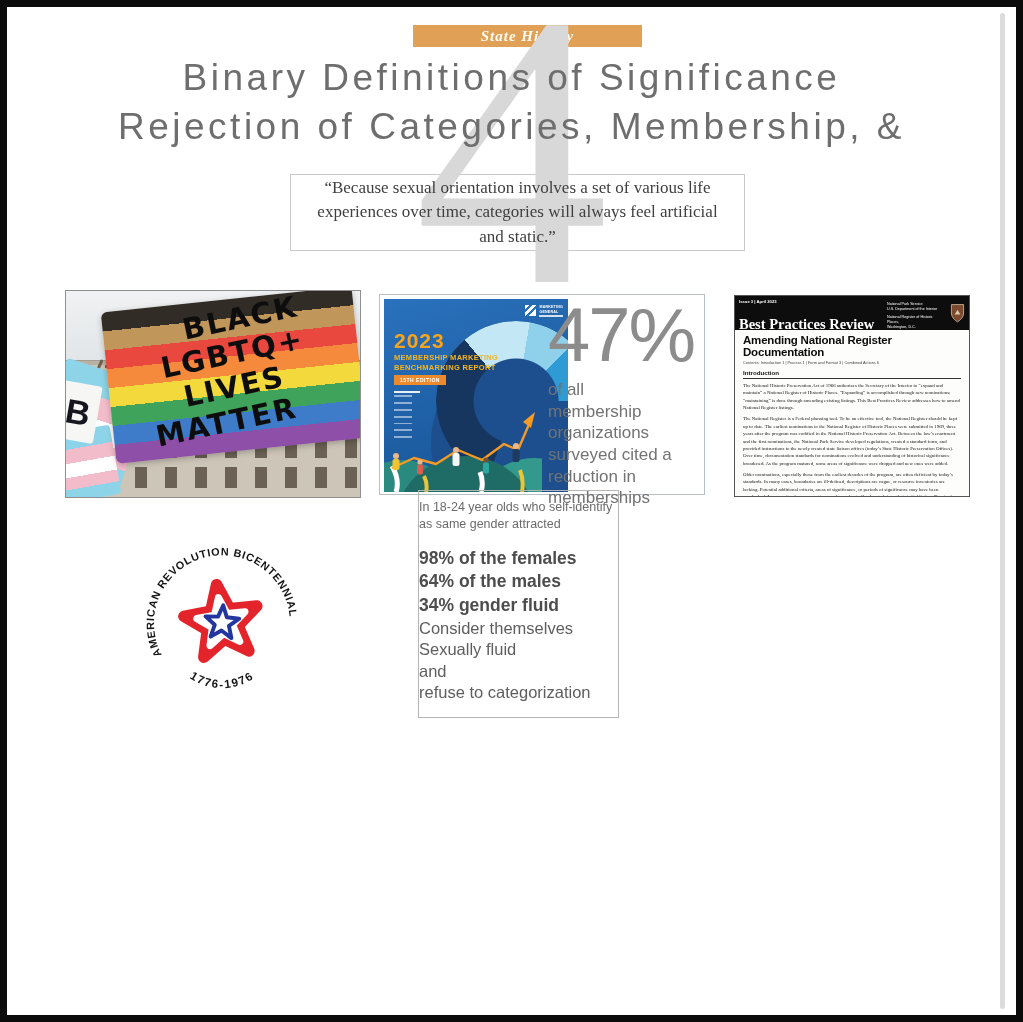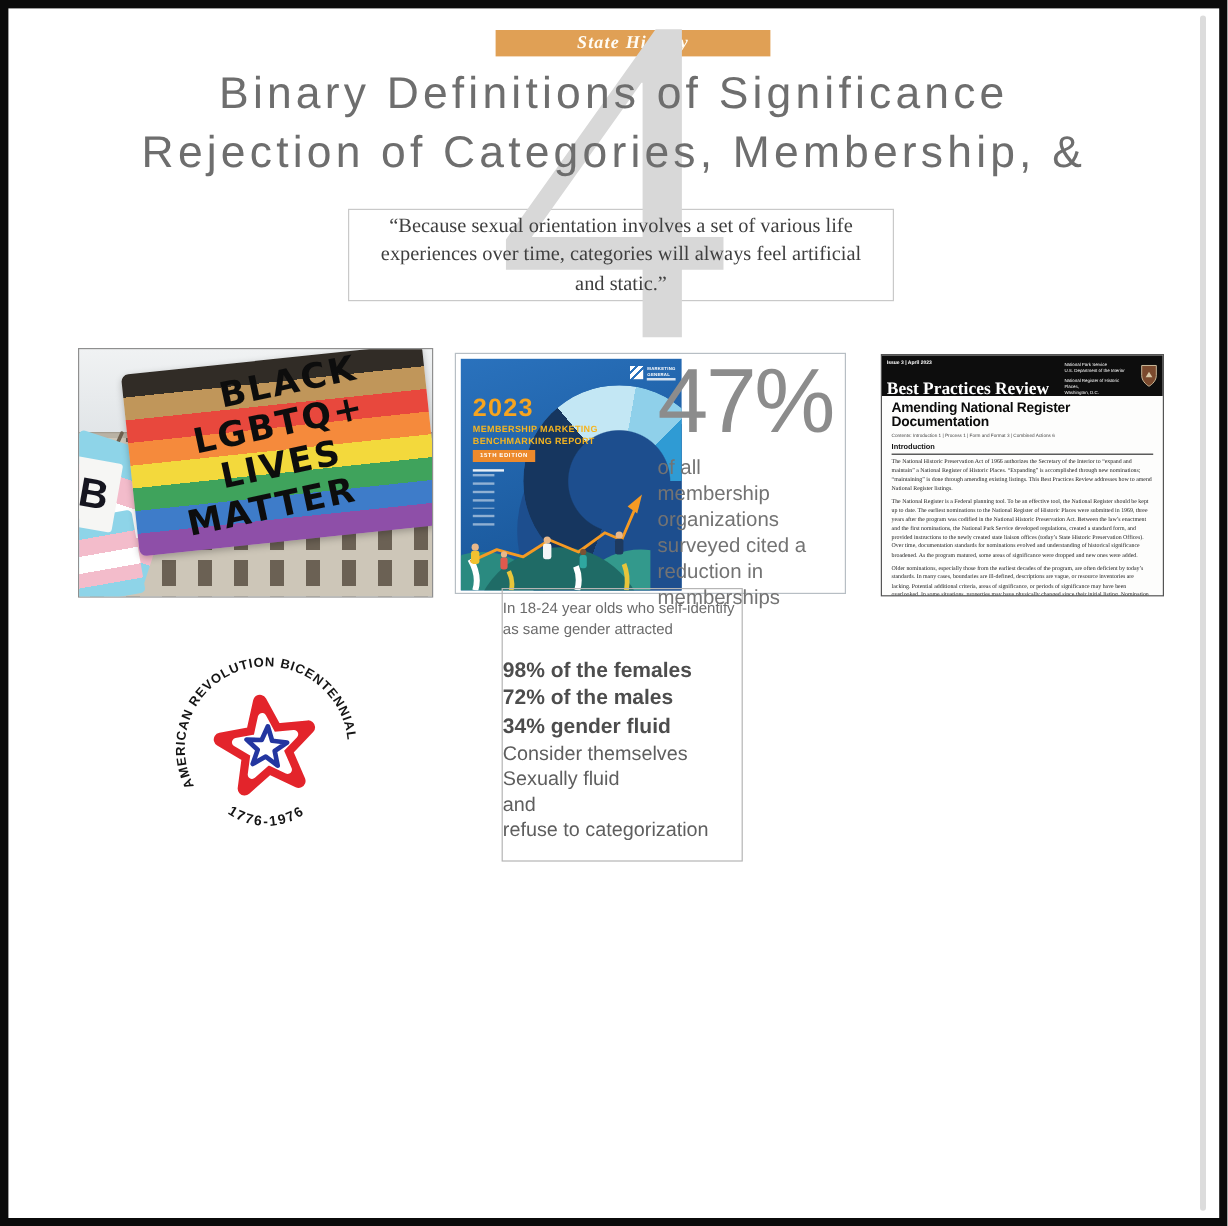--- a/index.html
+++ b/index.html
@@ -266,21 +266,21 @@
       <path d="M110,45 L122.3,78 L157.6,79.6 L130,101.5 L139.4,135.5 L110,116 L80.6,135.5 L90,101.5 L62.4,79.6 L97.7,78 Z" transform="translate(110,95) scale(0.66) translate(-110,-95)" fill="none" stroke="#ffffff" stroke-width="14" stroke-linejoin="round"></path>
       <path d="M110,45 L122.3,78 L157.6,79.6 L130,101.5 L139.4,135.5 L110,116 L80.6,135.5 L90,101.5 L62.4,79.6 L97.7,78 Z" transform="translate(110,95) scale(0.46) rotate(12) translate(-110,-95)" fill="#ffffff" stroke="#2336a0" stroke-width="11" stroke-linejoin="round"></path>
     </g>
   </svg>
 
   <div class="stats-box">
     <div class="stats-intro pre">In 18-24 year olds who self-identify
 as same gender attracted</div>
     <div class="stats-big">
       <div>98% of the females</div>
-      <div>72% of the males</div>
+      <div>64% of the males</div>
       <div>34% gender fluid</div>
     </div>
     <div class="stats-outro pre">Consider themselves
 Sexually fluid
 and
 refuse to categorization</div>
   </div>
 
 
 </div>

